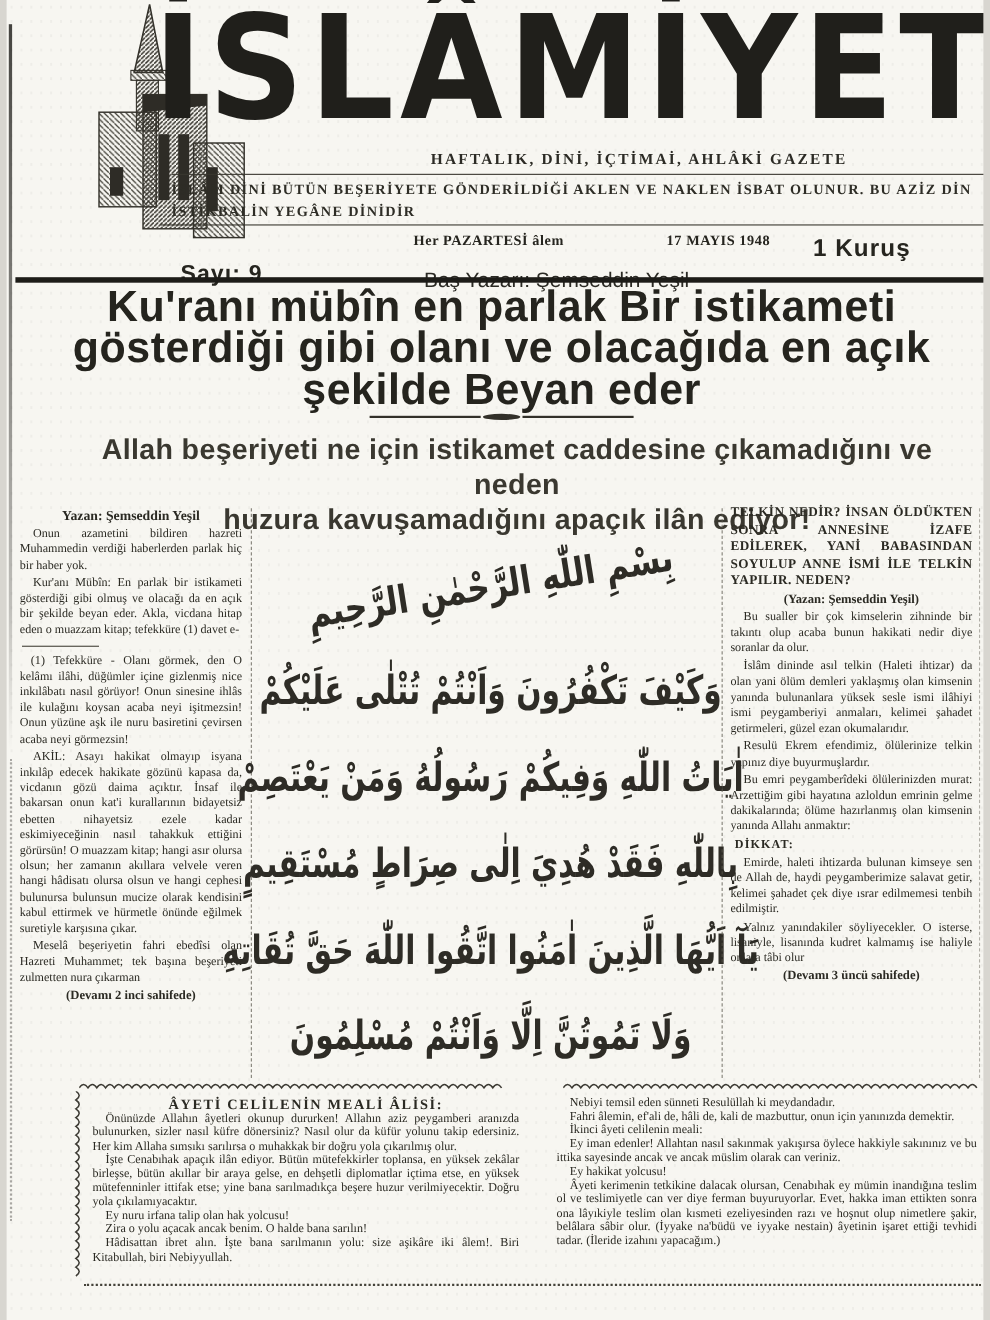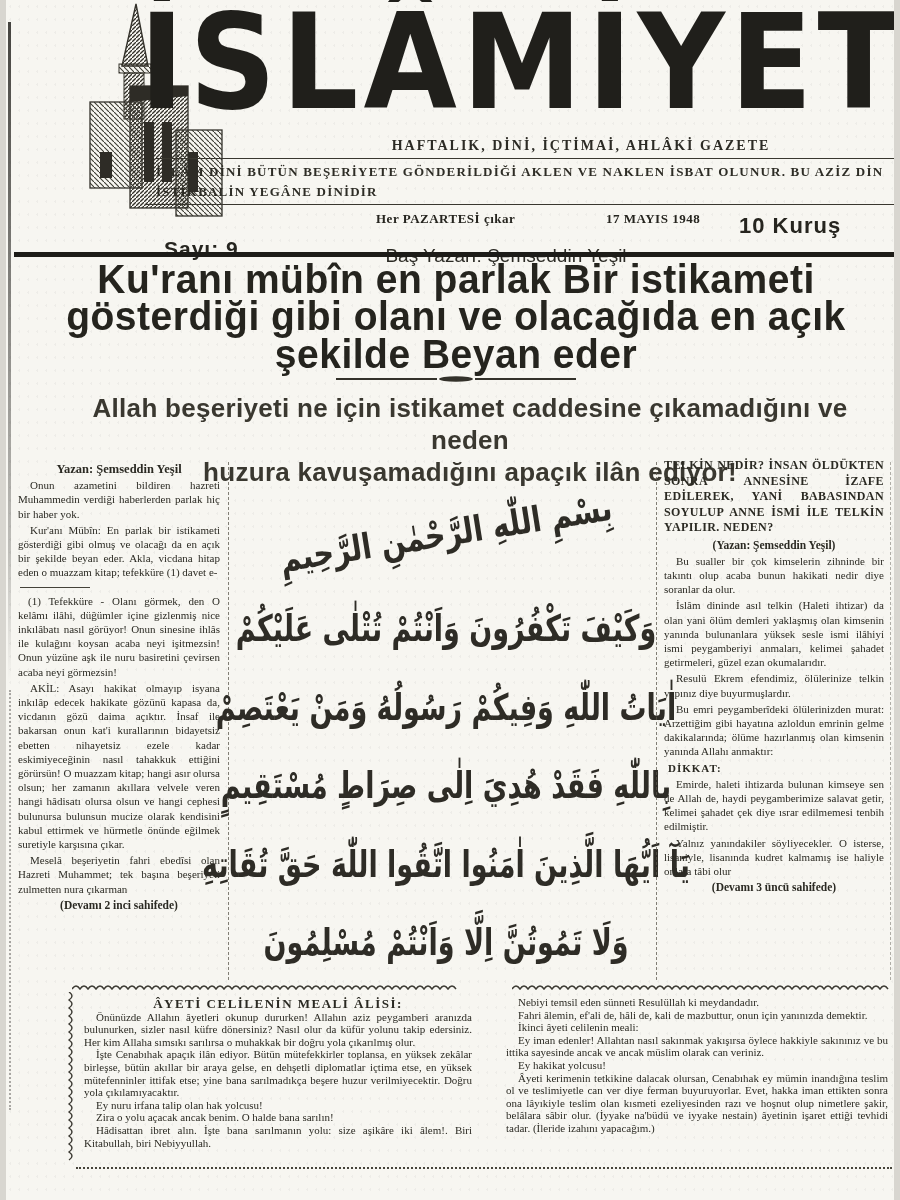--- a/index.html
+++ b/index.html
@@ -109,24 +109,24 @@
   </div>
 
   <div class="abs mast-title">İSLÂMİYET</div>
   <div class="abs mast-sub">HAFTALIK, DİNİ, İÇTİMAİ, AHLÂKİ GAZETE</div>
   <div class="abs rule" style="left:150px;top:158px;width:745px;"></div>
   <div class="abs motto" style="top:164px;">İSLÂM  DİNİ  BÜTÜN  BEŞERİYETE   GÖNDERİLDİĞİ  AKLEN  VE  NAKLEN  İSBAT  OLUNUR.  BU  AZİZ  DİN</div>
   <div class="abs motto" style="top:184px;">İSTİKBALİN   YEGÂNE   DİNİDİR</div>
   <div class="abs rule" style="left:140px;top:204px;width:756px;"></div>
 
   <div class="abs issue">Sayı: 9</div>
-  <div class="abs schedule">Her PAZARTESİ çıkar</div>
+  <div class="abs schedule">Her PAZARTESİ âlem</div>
   <div class="abs date">17 MAYIS 1948</div>
   <div class="abs editor">Baş Yazarı: Şemseddin Yeşil</div>
-  <div class="abs price">10 Kuruş</div>
+  <div class="abs price">1 Kuruş</div>
   <div class="abs rule-thick"></div>
 
   <div class="abs headline">
     <div>Ku'ranı mübîn en parlak Bir istikameti</div>
     <div>gösterdiği gibi olanı ve olacağıda en açık</div>
     <div>şekilde Beyan eder</div>
   </div>
   <div class="abs ornament">
     <div class="bar"></div>
     <div class="knot"></div>

